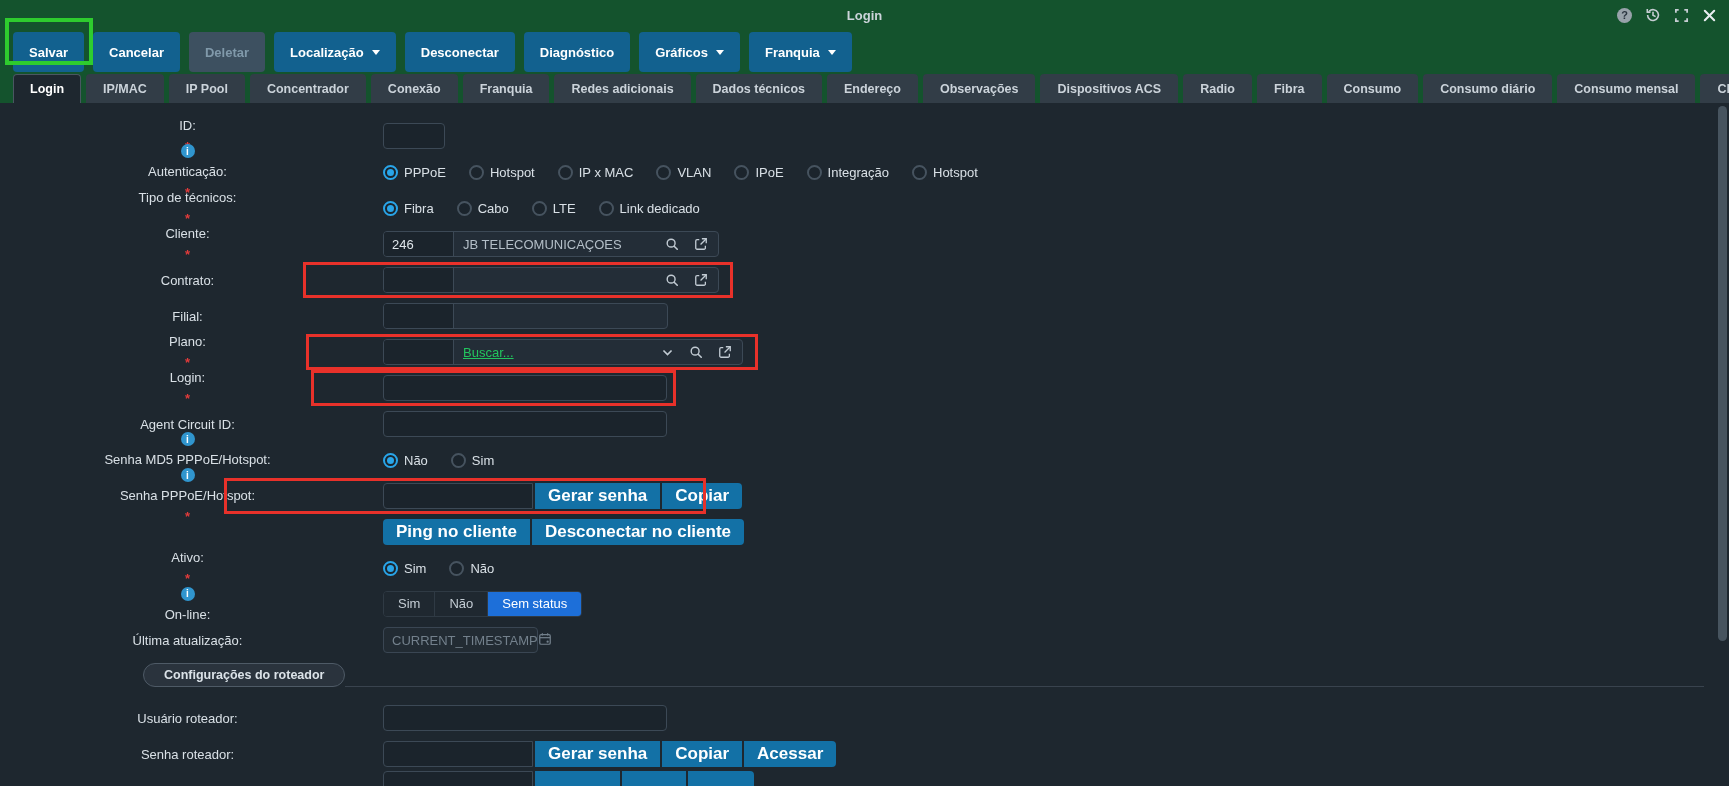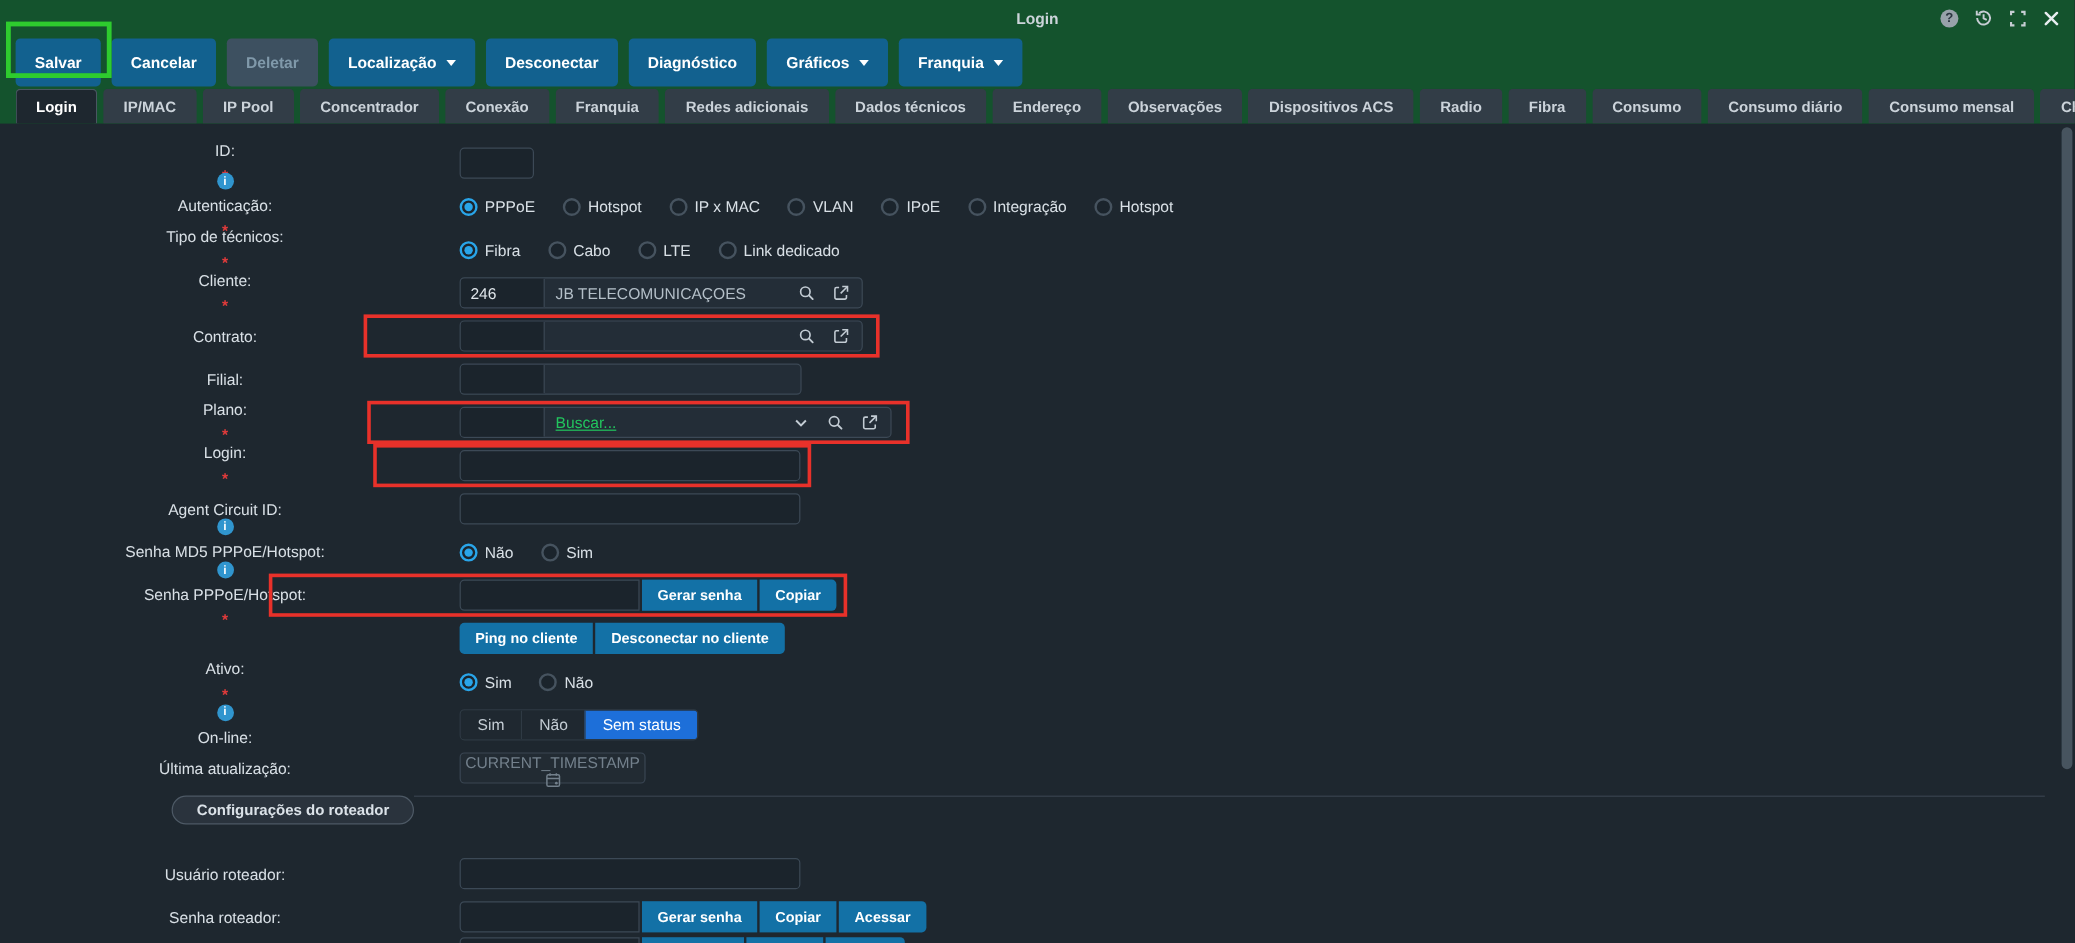--- a/index.html
+++ b/index.html
@@ -73,39 +73,39 @@
   .lookup .ficons svg { display:block; cursor:pointer; }
   
   .radio { display:inline-flex; align-items:center; gap:6px; margin-right:15px; cursor:pointer; }
   .rb { width:15px; height:15px; border-radius:50%; border:2px solid #46535f; background:#1b242c; position:relative; flex-shrink:0; }
   .rb.on { border-color:#29a5e9; }
   .rb.on::after { content:""; position:absolute; inset:2px; border-radius:50%; background:#29a5e9; }
   
   .btn-join { display:flex; gap:2px; }
   .btn-join .inp { border-radius:4px 0 0 4px; }
   .abtn {
-    height:26px; padding:0 13px; background:#1371a6; color:#fff; font-weight:bold; font-size:12px;
+    height:26px; padding:0 13px; background:#1371a6; color:#fff; font-weight:bold; font-size:17px;
     border:none; display:inline-flex; align-items:center; cursor:pointer; border-radius:0;
     font-family:"Liberation Sans", sans-serif;
   }
   .btn-join .abtn:last-child { border-radius:0 4px 4px 0; }
   .abtn.standalone { border-radius:4px 0 0 4px; }
   .abtn.standalone2 { border-radius:0 4px 4px 0; }
   
   .seg { display:flex; border-radius:4px; overflow:hidden; border:1px solid #2f3a44; height:26px; }
   .seg .opt { padding:0 14px; line-height:24px; background:#1f2830; color:#c4cdd4; cursor:pointer; }
   .seg .opt + .opt { border-left:1px solid #2f3a44; }
   .seg .opt.active { background:#1d6fd9; color:#fff; }
   
   .datebox {
     width:155px; height:26px; border:1px solid #3a4653; border-radius:4px; background:#222b33;
-    display:flex; align-items:center; justify-content:space-between; padding:0 8px; color:#73808c;flex-direction:column;
-  }
-  
-  .sec-row { display:flex; align-items:flex-start; height:24px; margin-top:4px; margin-bottom:28px; }
+    display:flex; align-items:center; justify-content:space-between; padding:0 8px; color:#73808c;
+  }
+  
+  .sec-row { display:flex; align-items:flex-end; height:24px; margin-top:4px; margin-bottom:18px; }
   .pill {
     margin-left:143px; height:24px; line-height:22px; padding:0 20px; background:#2a333d;
     border:1px solid #4e5a66; border-radius:999px; color:#dbe2e8; font-size:12.5px; font-weight:bold; white-space:nowrap;
   }
   .sec-line { flex:1; height:1px; background:#39434e; margin-right:25px; }
   
   .red-box { position:absolute; top:-5px; height:36px; border:3px solid #e8312a; pointer-events:none; z-index:4; }
   .red-contrato { left:303px; width:430px; }
   .red-plano   { left:306px; width:452px; }
   .red-login   { left:311px; width:365px; }

